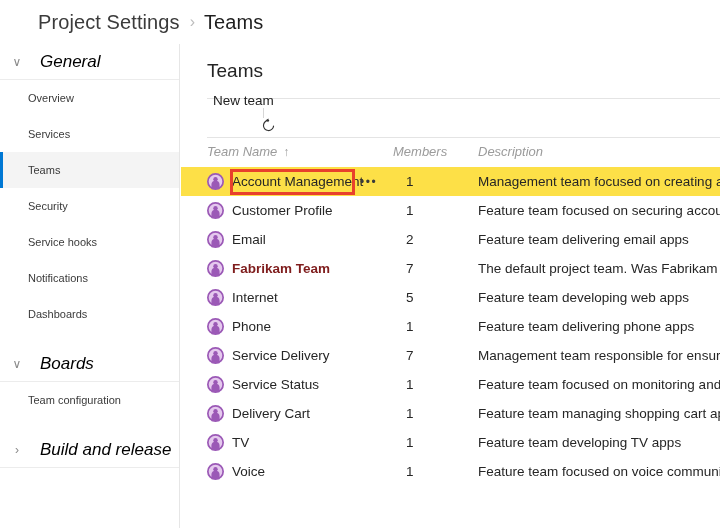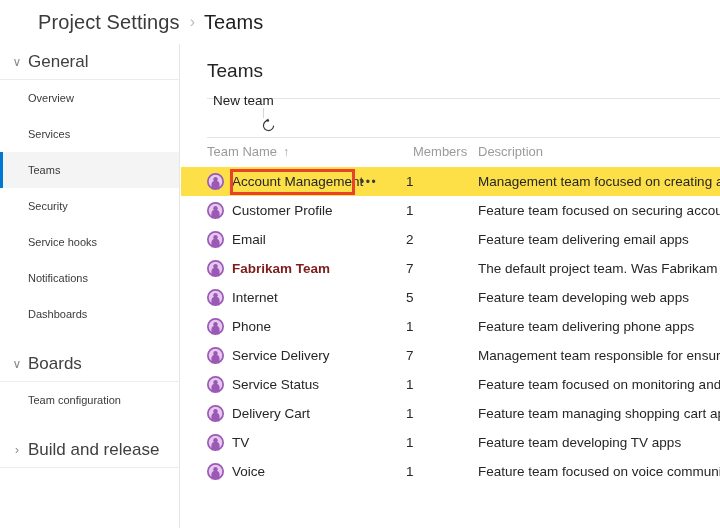--- a/index.html
+++ b/index.html
@@ -78,23 +78,24 @@
   .nav-group-header .chev {
     width: 18px;
     text-align: center;
     font-size: 12px;
     color: #8a8a8a;
     line-height: 1;
     flex: 0 0 auto;
   }
   .nav-group-header .gtitle {
     font-size: 17px;
-    color: #404040;
+    color: #000000;
     font-weight: 400;
-    margin-left: 2px;
+    margin-left: 14px;
+    font-style: italic;
   }
   .nav-item {
     position: relative;
     height: 36px;
     display: flex;
     align-items: center;
     padding-left: 28px;
     box-sizing: border-box;
     font-size: 11px;
     color: #3a3a3a;
@@ -179,23 +180,24 @@
     width: 539px;
     height: 27px;
   }
   .hcell {
     position: absolute;
     font-size: 13px;
     color: #9b9b9b;
     font-weight: 400;
     white-space: nowrap;
     top: 4px;
+    font-style: italic;
   }
   .hcell.c-name { left: 26px; }
-  .hcell.c-mem  { left: 232px; }
+  .hcell.c-mem  { left: 212px; }
   .hcell.c-desc { left: 297px; }
   .sort-arrow {
     font-size: 12px;
     color: #9b9b9b;
     margin-left: 6px;
   }
 
   .grid-body {
     position: absolute;
     left: 0;

